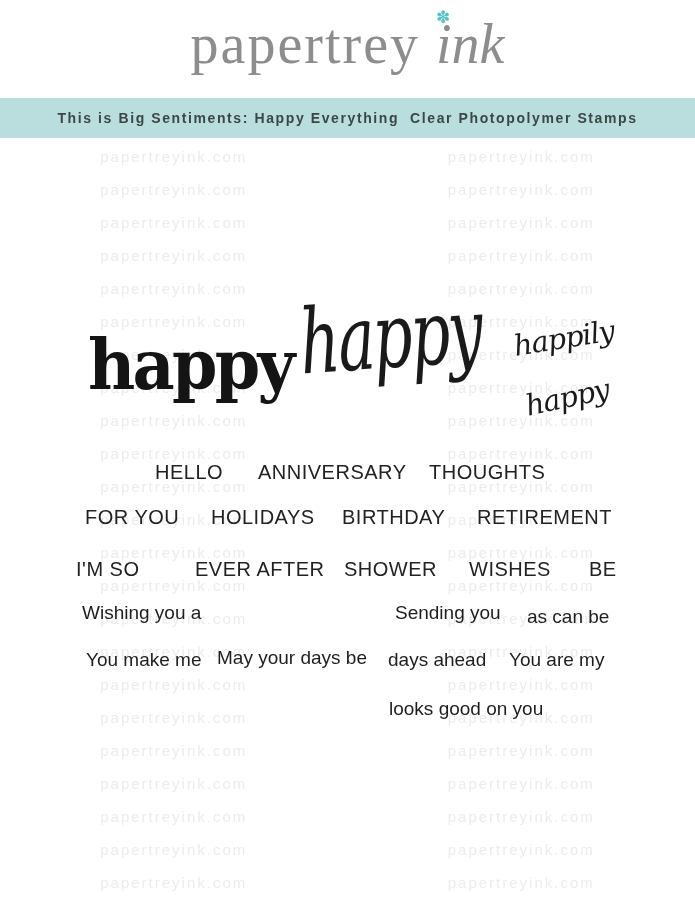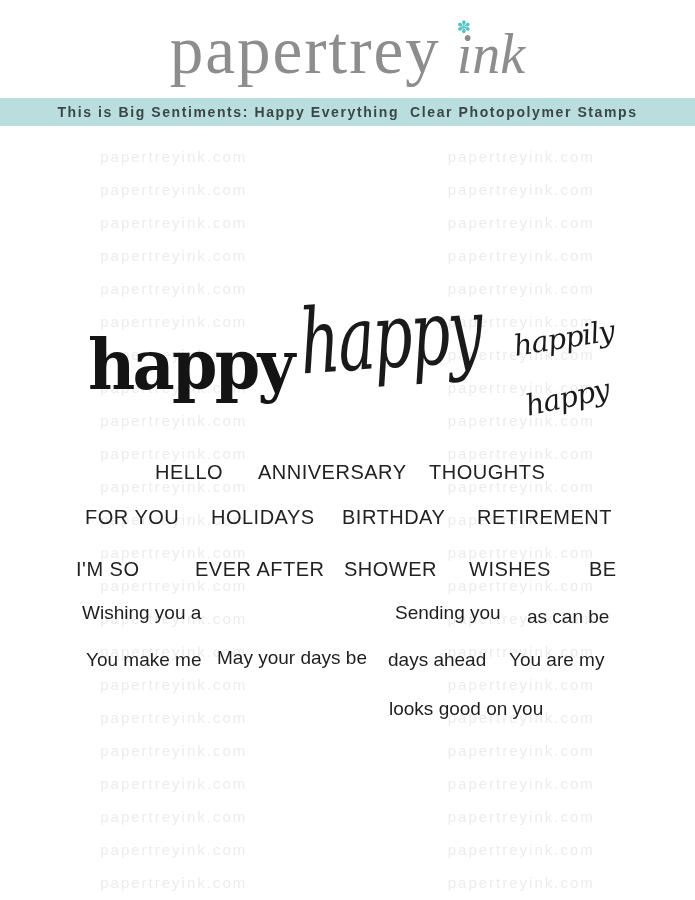--- a/index.html
+++ b/index.html
@@ -8,35 +8,35 @@
     overflow:hidden; font-family:"Liberation Sans", sans-serif;
   }
 
   
   .logo {
     position:absolute; top:14px; left:0; width:100%;
     display:flex; justify-content:center; align-items:baseline; gap:16px;
     color:#8d8d8d;
   }
   .logo-main {
-    font-family:"Liberation Serif", serif; font-size:67px; letter-spacing:2px;
+    font-family:"Liberation Serif", serif; font-size:56px; letter-spacing:2px;
     line-height:1.1;
   }
   .logo-ink {
     position:relative; font-family:"Liberation Serif", serif; font-style:italic;
     font-size:56px; line-height:1.1;
   }
   .flower {
     position:absolute; top:-6px; left:0px; font-size:17px; font-style:normal;
     color:#56c3c5; font-family:"DejaVu Sans", sans-serif;
   }
 
   
   .banner {
-    position:absolute; top:98px; left:0; width:695px; height:28px;
+    position:absolute; top:98px; left:0; width:695px; height:40px;
     background:#b9dedd; display:flex; align-items:center; justify-content:center;
   }
   .banner-title {
     font-size:14px; font-weight:bold; letter-spacing:1.6px; color:#3a4746;
     white-space:pre;
   }
 
   
   .watermark-grid {
     position:absolute; top:140px; left:0; width:695px; height:760px;

